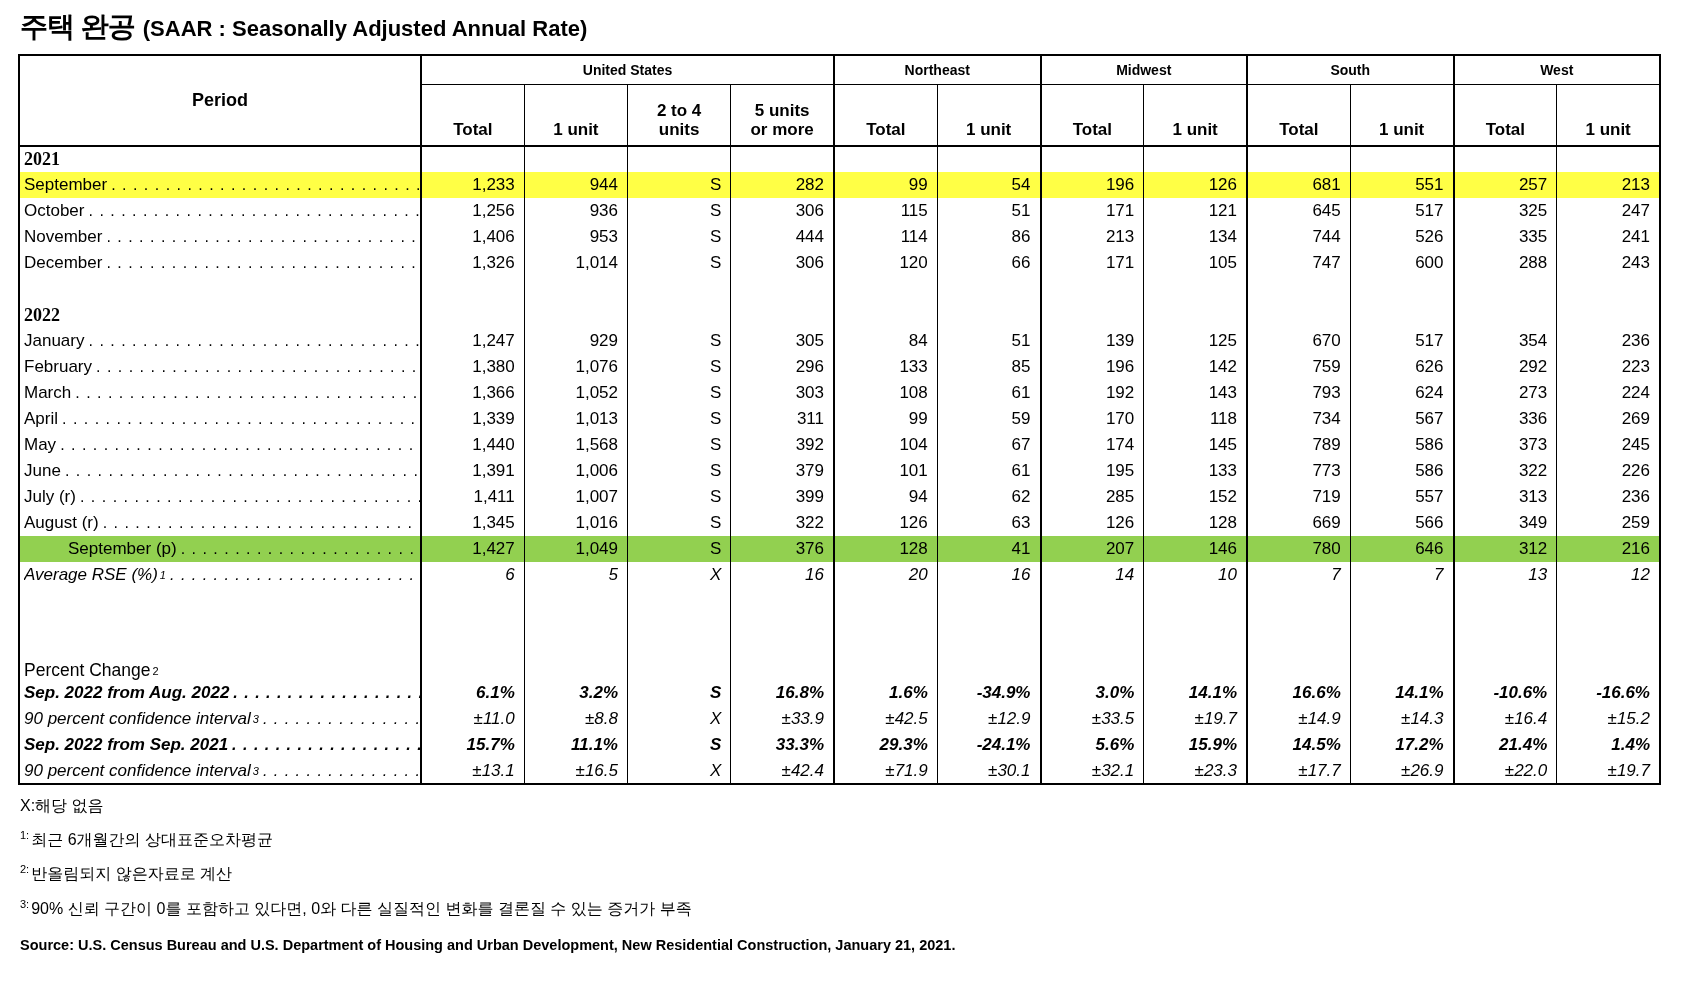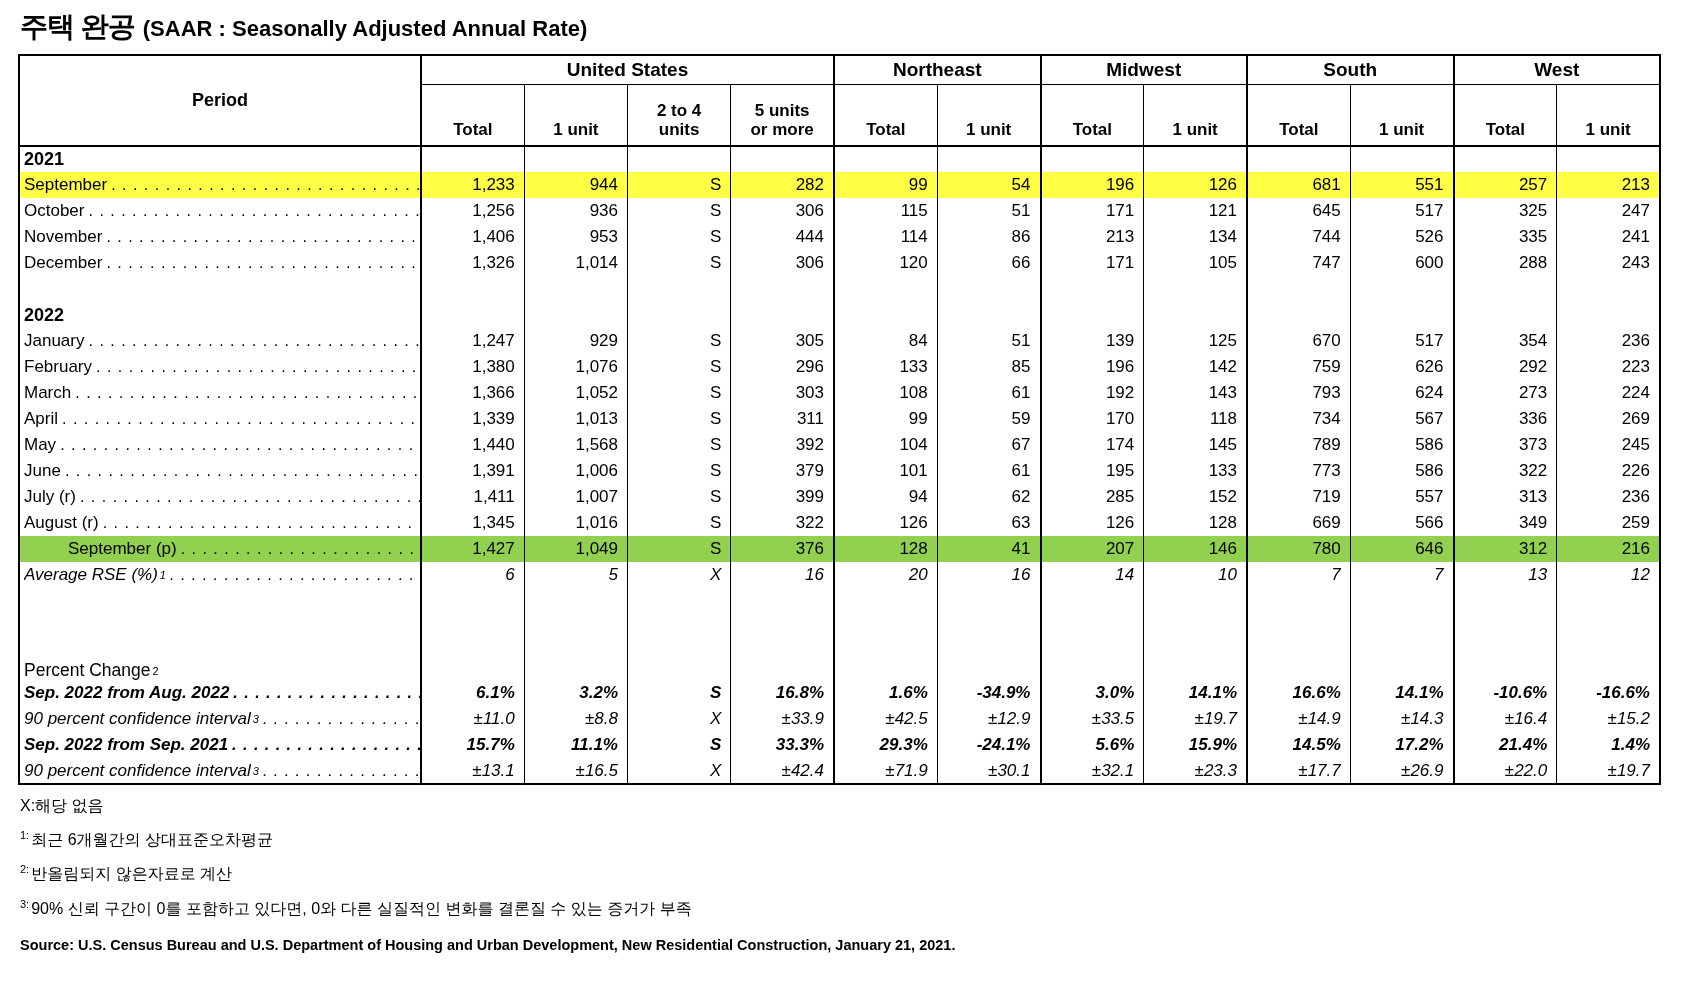--- a/index.html
+++ b/index.html
@@ -22,21 +22,21 @@
   }
   col.cperiod { width:402px; }
   th, td { padding:0; font-size:17px; line-height:1.15; }
 
   
   th.pcell {
     border-right:2px solid #000; border-bottom:2px solid #000;
     text-align:center; vertical-align:middle; font-size:18px; font-weight:bold;border-radius:25px;
   }
   th.ghead {
-    height:29px; font-weight:bold; font-size:19px; text-align:center;
+    height:29px; font-weight:bold; font-size:14px; text-align:center;
     vertical-align:middle; border-bottom:1.5px solid #000; border-left:1px solid #000;
   }
   th.sub {
     height:62px; vertical-align:bottom; text-align:center; font-weight:bold;
     padding:0 2px 5px 2px; border-bottom:2px solid #000; border-left:1px solid #000;
     white-space:pre-line;
   }
   .tl { border-left-width:2px !important; }
 
   
@@ -48,21 +48,21 @@
     height:26px; vertical-align:middle; padding-left:4px;
   }
   .lblwrap { display:flex; align-items:baseline; width:100%; overflow:hidden; }
   .lbl { white-space:nowrap; }
   .lsup { font-size:11px; margin-left:2px; position:relative; top:-1px; }
   .dots { flex:1 1 auto; overflow:hidden; white-space:nowrap; margin-left:4px; }
   .dots::after {
     content:". . . . . . . . . . . . . . . . . . . . . . . . . . . . . . . . . . . . . . . . . . . . . . . . . . . . . . . . . . . . . . . . . . . . . . . . . . . . . . . .";
     letter-spacing:1px; font-size:16px;
   }
-  tr.year td.label-cell { font-weight:bold; font-size:18px; }
+  tr.year td.label-cell { font-weight:bold; font-size:18px;font-family:Liberation Serif, serif; }
   tr.section td.label-cell { font-size:17.5px; }
   tr.bold-row td { font-weight:normal;padding-left:48px; }
   tr.rse td, tr.ci td { font-style:italic; }
   tr.pc td { font-style:italic; font-weight:bold; }
   tr.rse td.label-cell, tr.ci td.label-cell { }
   tr.empty td { height:26px; }
   tr.empty.tall td { height:60px; }
   tr.section td { height:32px; vertical-align:bottom; }
 
   

